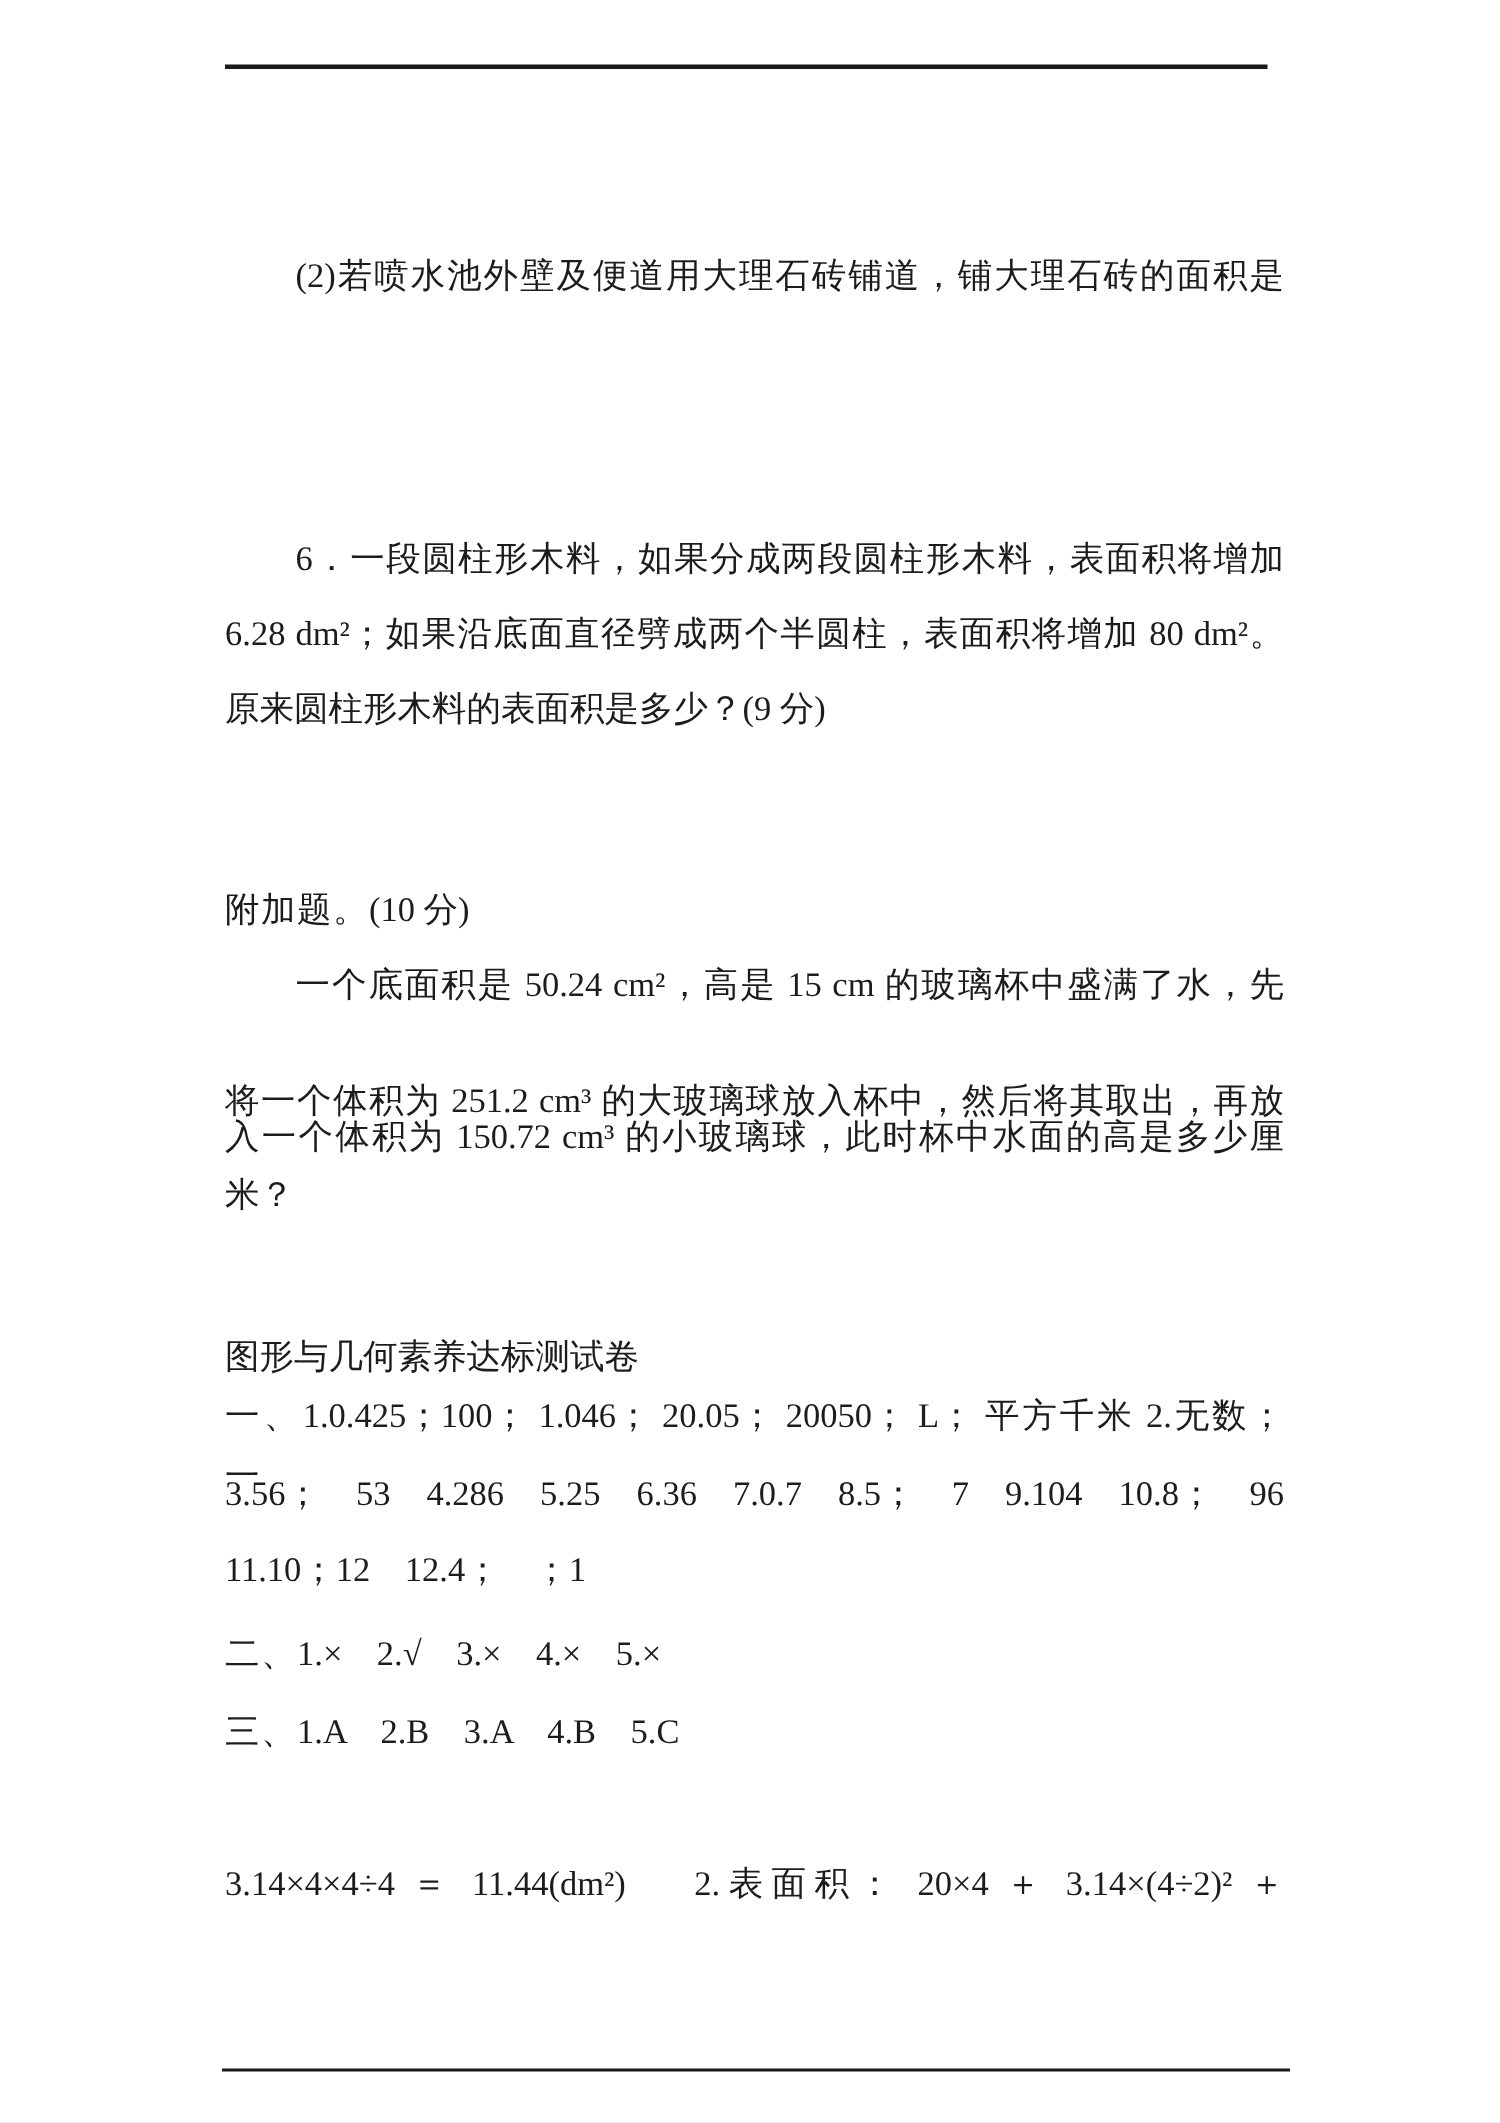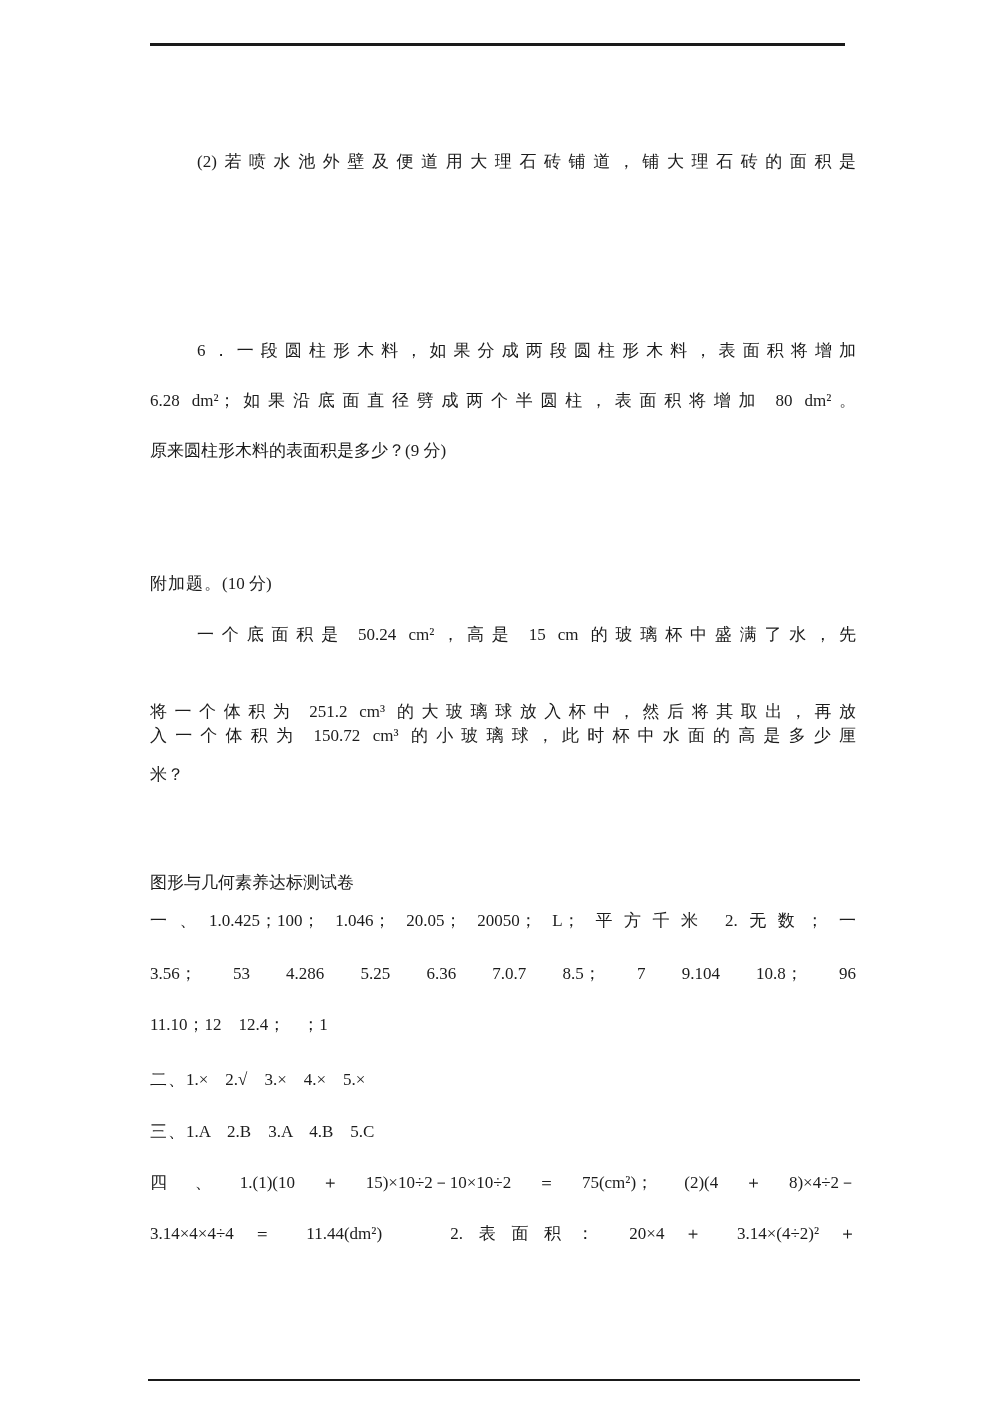--- a/index.html
+++ b/index.html
@@ -10,21 +10,21 @@
     background:#ffffff;
     font-family:"Liberation Serif","DejaVu Serif",serif;
     color:#1c1c1c;
     overflow:hidden;
   }
   .rule{position:absolute;background:#1a1a1a;}
   .rule-top{left:150px;top:43px;width:695px;height:3px;}
   .rule-bottom{left:148px;top:1379px;width:712px;height:2px;}
   .ln{
     position:absolute;left:150px;width:706px;
-    font-size:17px;line-height:52px;
+    font-size:23px;line-height:40px;margin-top:28px;
   }
   .indent{left:197px;width:659px;}
   .stretch{text-align:justify;text-align-last:justify;}
   .center{text-align:left;}
   .marker,.strong{
     font-weight:400;
     font-family:"Liberation Sans","DejaVu Sans",sans-serif;
     letter-spacing:1px;
   }
 </style>
@@ -59,22 +59,19 @@
   </div>
   <div class="ln" style="top:999px">
     <span>11.10；12　12.4；　；1</span>
   </div>
   <div class="ln" style="top:1054px">
     <span class="marker">二、</span><span>1.×　2.√　3.×　4.×　5.×</span>
   </div>
   <div class="ln" style="top:1106px">
     <span class="marker">三、</span><span>1.A　2.B　3.A　4.B　5.C</span>
   </div>
-  <div class="ln stretch" style="top:1157px">
-    <span class="marker">四、</span><span>1.(1)(10＋15)×10÷2－10×10÷2＝75(cm²)； (2)(4＋8)×4÷2－</span>
-  </div>
   <div class="ln stretch" style="top:1208px">
     <span>3.14×4×4÷4 ＝ 11.44(dm²)　 2.表面积： 20×4 ＋ 3.14×(4÷2)² ＋</span>
   </div>
 
   <div class="rule rule-bottom"></div>
 
 </div>
 
 </body></html>

